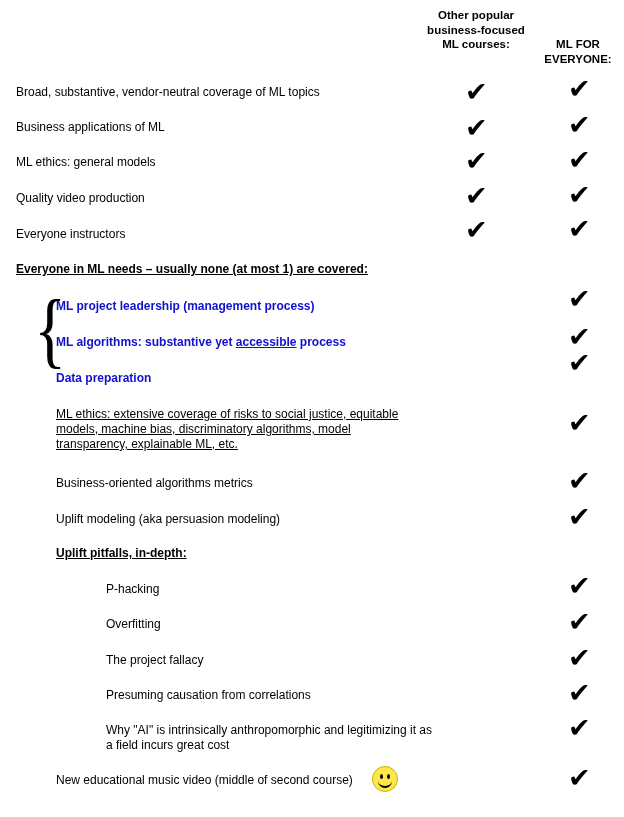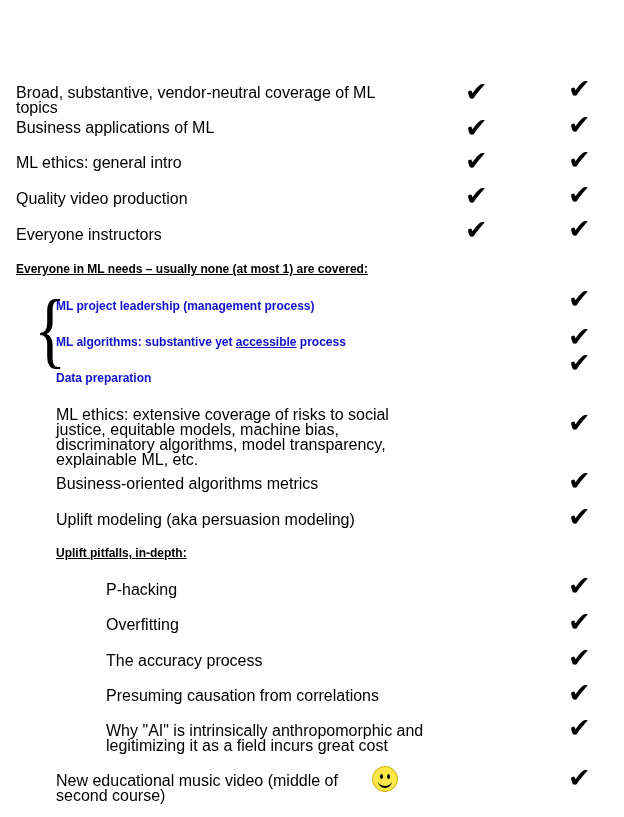--- a/index.html
+++ b/index.html
@@ -49,21 +49,21 @@
   }
 
   
   .row {
     position: absolute;
     left: 0;
     width: 624px;
   }
   .label {
     position: absolute;
-    font-size: 16px;
+    font-size: 12px;
     line-height: 15px;
     color: #000;
   }
   .label.lvl0 { left: 16px;  width: 400px; }
   .label.lvl1 { left: 56px;  width: 370px; }
   .label.lvl2 { left: 88px;  width: 340px; margin-left: 18px; }
 
   .label.blue {
     color: #1111cc;
     font-weight: bold;
@@ -132,36 +132,38 @@
     border-bottom: 2px solid #000;
     border-radius: 0 0 14px 14px;
   }
 </style>
 </head>
 <body>
 
 <div class="sheet">
 
   <div class="col-headers">
+    <div class="col-head other">Other popular business-focused ML courses:</div>
+    <div class="col-head ml4e">ML FOR EVERYONE:</div>
   </div>
 
   <div class="row" style="top:85px;">
     <div class="label lvl0">Broad, substantive, vendor-neutral coverage of ML topics</div>
     <div class="check c1" style="top:-7px;">✔</div>
     <div class="check c2" style="top:-10px;">✔</div>
   </div>
 
   <div class="row" style="top:120px;">
     <div class="label lvl0">Business applications of ML</div>
     <div class="check c1" style="top:-6px;">✔</div>
     <div class="check c2" style="top:-9px;">✔</div>
   </div>
 
   <div class="row" style="top:155px;">
-    <div class="label lvl0">ML ethics: general intro</div>
+    <div class="label lvl0">ML ethics: general models</div>
     <div class="check c1" style="top:-8px;">✔</div>
     <div class="check c2" style="top:-9px;">✔</div>
   </div>
 
   <div class="row" style="top:191px;">
     <div class="label lvl0">Quality video production</div>
     <div class="check c1" style="top:-9px;">✔</div>
     <div class="check c2" style="top:-10px;">✔</div>
   </div>
 
@@ -186,21 +188,21 @@
     <div class="label lvl1 blue"><span>ML algorithms: substantive yet </span><span class="u">accessible</span><span> process</span></div>
     <div class="check c2" style="top:-12px;">✔</div>
   </div>
 
   <div class="row" style="top:371px;">
     <div class="label lvl1 blue">Data preparation</div>
     <div class="check c2" style="top:-22px;">✔</div>
   </div>
 
   <div class="row" style="top:407px;">
-    <div class="label lvl1" style="width:365px;">ML ethics: extensive coverage of risks to social justice, equitable models, machine bias, discriminatory algorithms, model transparency, explainable ML, etc.</div>
+    <div class="label lvl1" style="width:365px;text-decoration:underline;">ML ethics: extensive coverage of risks to social justice, equitable models, machine bias, discriminatory algorithms, model transparency, explainable ML, etc.</div>
     <div class="check c2" style="top:2px;">✔</div>
   </div>
 
   <div class="row" style="top:476px;">
     <div class="label lvl1">Business-oriented algorithms metrics</div>
     <div class="check c2" style="top:-9px;">✔</div>
   </div>
 
   <div class="row" style="top:512px;">
     <div class="label lvl1">Uplift modeling (aka persuasion modeling)</div>
@@ -215,21 +217,21 @@
     <div class="label lvl2">P-hacking</div>
     <div class="check c2" style="top:-10px;">✔</div>
   </div>
 
   <div class="row" style="top:617px;">
     <div class="label lvl2">Overfitting</div>
     <div class="check c2" style="top:-9px;">✔</div>
   </div>
 
   <div class="row" style="top:653px;">
-    <div class="label lvl2">The accuracy process</div>
+    <div class="label lvl2">The project fallacy</div>
     <div class="check c2" style="top:-9px;">✔</div>
   </div>
 
   <div class="row" style="top:688px;">
     <div class="label lvl2">Presuming causation from correlations</div>
     <div class="check c2" style="top:-9px;">✔</div>
   </div>
 
   <div class="row" style="top:723px;">
     <div class="label lvl2" style="width:330px;">Why "AI" is intrinsically anthropomorphic and legitimizing it as a field incurs great cost</div>

